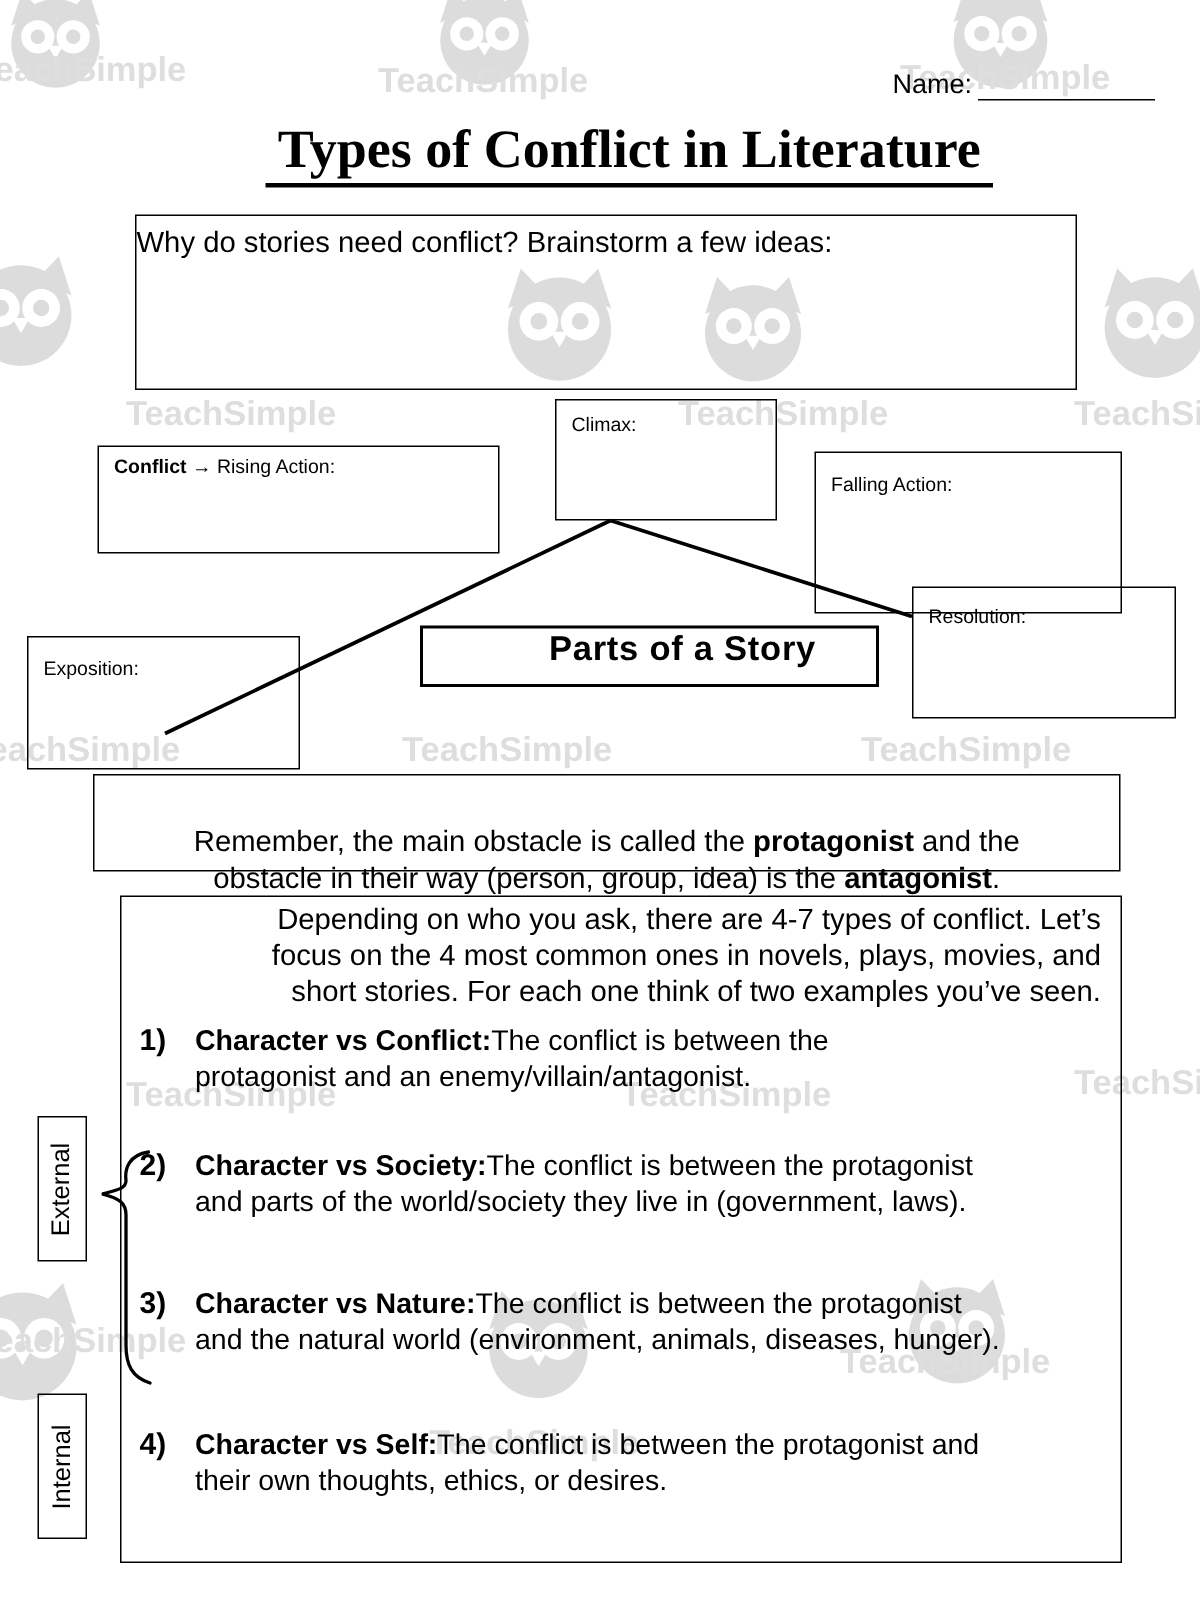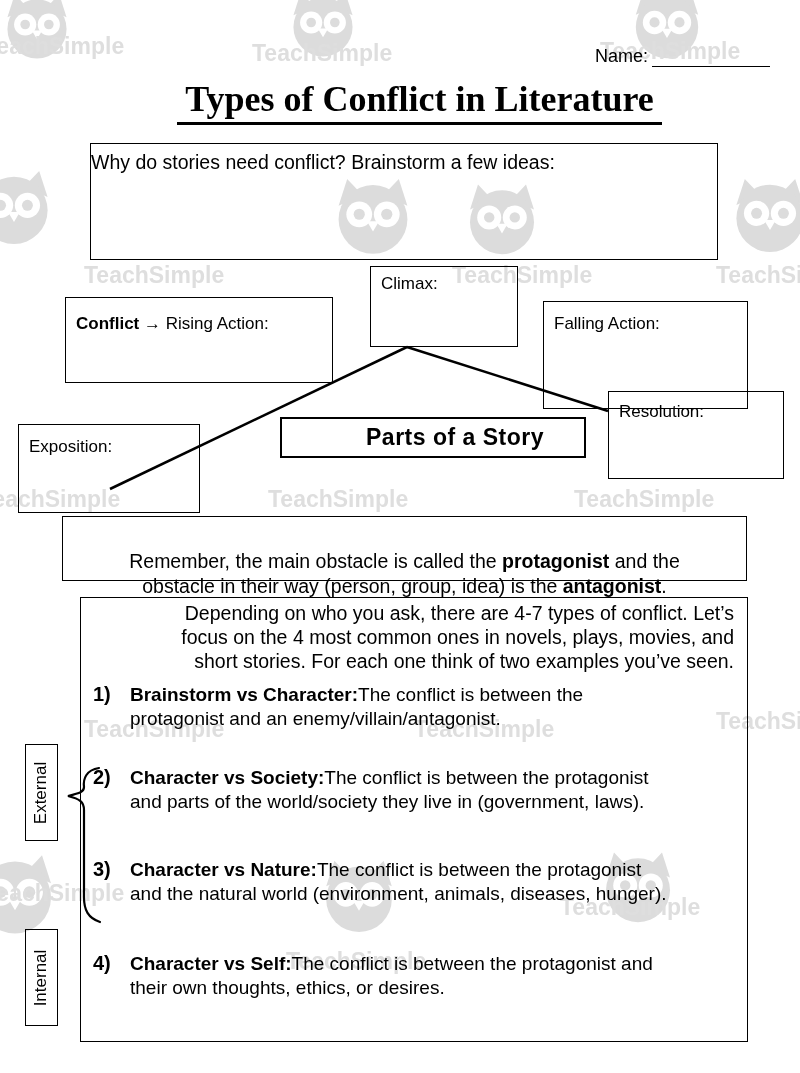--- a/index.html
+++ b/index.html
@@ -10,35 +10,35 @@
   }
   
   .wm-text {
     position:absolute; z-index:0; font-weight:bold; font-size:23px;
     color:#dedede; white-space:nowrap; user-select:none;
   }
   .owl { position:absolute; z-index:0; }
   
   .layer1 { position:absolute; left:0; top:0; z-index:1; pointer-events:none; }
   .box { position:absolute; border:1.7px solid #000; background:transparent; z-index:2; }
-  .boxlabel { font-size:17px; }
+  .boxlabel { font-size:13px; }
   .bold { font-weight:bold; }
   
   .name-row { position:absolute; left:595px; top:46px; z-index:2; display:flex; align-items:flex-end; font-size:18px; }
   .name-line { display:inline-block; width:118px; border-bottom:1.6px solid #000; height:20px; margin-left:4px; }
   
   .title-wrap { position:absolute; left:0; top:78px; width:800px; text-align:center; z-index:2;padding-left:39px; }
   .title {
     display:inline-block; font-family:"Liberation Serif", serif; font-weight:bold;
     font-size:36px; border-bottom:3.5px solid #000; padding:0 8px 2px 8px;
   }
   
   .brainstorm-prompt { padding-top:7px; text-align:left; font-size:19.5px; }
   
-  .parts-box { border-width:2.5px !important; display:flex; align-items:center; justify-content:center;padding-left:44px; }
+  .parts-box { border-width:2.5px !important; display:flex; align-items:flex-start; justify-content:center;padding-left:44px; }
   .parts-title { font-weight:bold; font-size:23px; letter-spacing:0.5px; }
   
   .reminder { padding-top:7px; text-align:center; font-size:19.5px; line-height:1.28; white-space:pre-line; }
   
   .intro { position:absolute; left:94px; top:602px; width:640px; z-index:2; text-align:right; font-size:19.5px; line-height:1.22; white-space:pre-line; }
   .item { position:absolute; left:93px; width:648px; z-index:2; display:flex; }
   .item-num { width:37px; flex:0 0 37px; font-weight:bold; font-size:20px; }
   .item-text { font-size:19px; line-height:1.25; white-space:pre-line; width:611px; }
   
   .side-box { display:flex; align-items:center; justify-content:center; }
@@ -127,21 +127,21 @@
   </div>
 
   <div class="box" style="left:90px;top:143px;width:628px;height:117px">
     <div class="brainstorm-prompt">Why do stories need conflict? Brainstorm a few ideas:</div>
   </div>
 
   <div class="box" style="left:370px;top:266px;width:148px;height:81px;padding:7px 10px">
     <span class="boxlabel">Climax:</span>
   </div>
 
-  <div class="box" style="left:65px;top:297px;width:268px;height:86px;padding:16px 10px">
+  <div class="box" style="left:65px;top:297px;width:268px;height:72px;padding:4px 10px">
     <span class="boxlabel bold">Conflict</span><span class="boxlabel"> → Rising Action:</span>
   </div>
 
   <div class="box" style="left:543px;top:301px;width:205px;height:108px;padding:12px 10px">
     <span class="boxlabel">Falling Action:</span>
   </div>
 
   <div class="box" style="left:18px;top:424px;width:182px;height:89px;padding:12px 10px">
     <span class="boxlabel">Exposition:</span>
   </div>
@@ -160,21 +160,21 @@
   </div>
 
   <div class="box" style="left:80px;top:597px;width:668px;height:445px"></div>
 
   <div class="intro">Depending on who you ask, there are 4-7 types of conflict. Let’s
 focus on the 4 most common ones in novels, plays, movies, and
 short stories. For each one think of two examples you’ve seen.</div>
 
   <div class="item" style="top:683px">
     <span class="item-num">1)</span>
-    <div class="item-text"><span class="bold">Brainstorm vs Character:</span><span>The conflict is between the
+    <div class="item-text"><span class="bold">Character vs Conflict:</span><span>The conflict is between the
 protagonist and an enemy/villain/antagonist.</span></div>
   </div>
 
   <div class="item" style="top:766px">
     <span class="item-num">2)</span>
     <div class="item-text"><span class="bold">Character vs Society:</span><span>The conflict is between the protagonist
 and parts of the world/society they live in (government, laws).</span></div>
   </div>
 
   <div class="item" style="top:858px">

